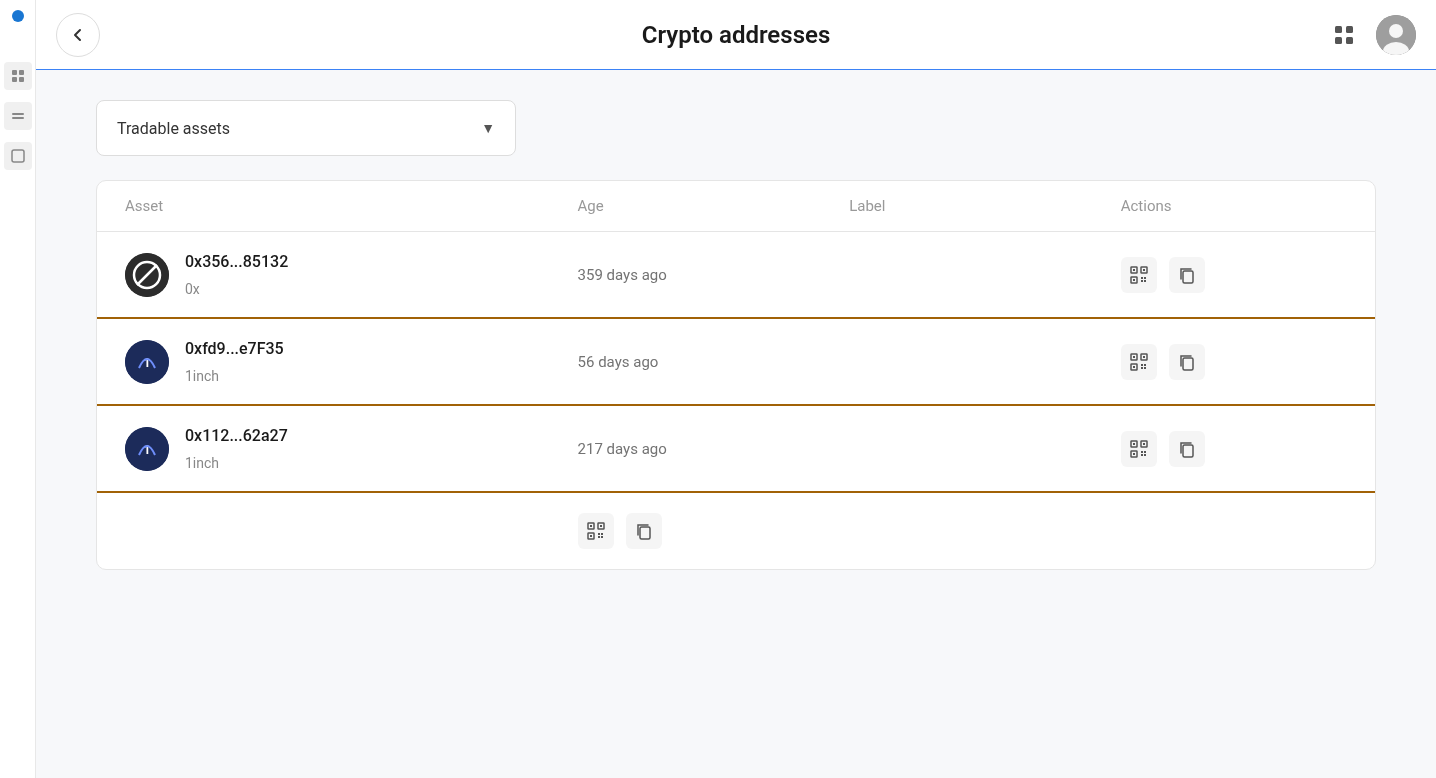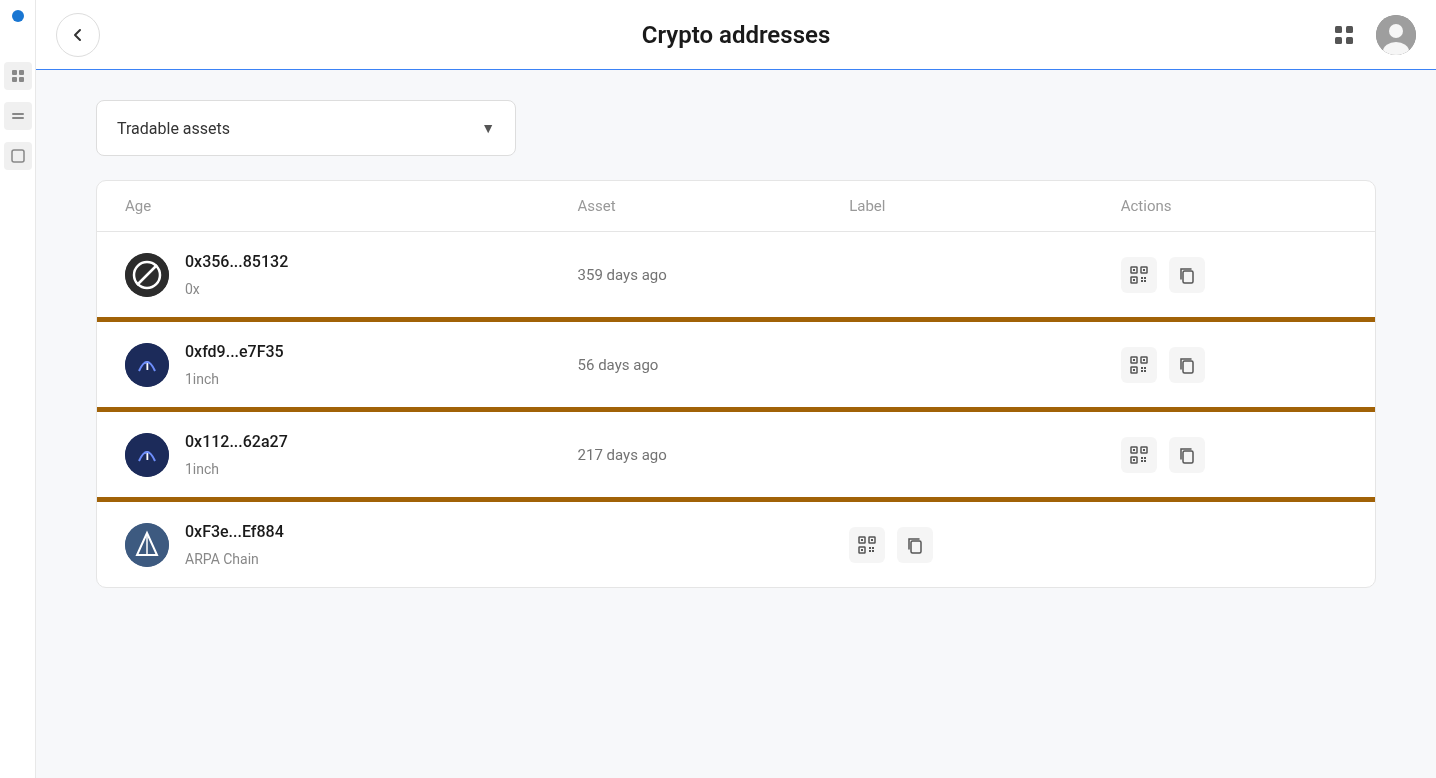--- a/index.html
+++ b/index.html
@@ -153,21 +153,21 @@
     }
     .table-header-cell {
       font-size: 15px;
       color: #999;
       font-weight: 400;
     }
     .table-row {
       display: grid;
       grid-template-columns: 2fr 1.2fr 1.2fr 1fr;
       padding: 20px 28px;
-      border-bottom: 5px solid #a16207;
+      border-bottom: 2px solid #a16207;
       align-items: center;
     }
     .table-row:last-child {
       border-bottom: none;
     }
     .asset-cell {
       display: flex;
       align-items: center;
       gap: 16px;
     }
@@ -296,22 +296,22 @@
   <div class="dropdown-wrapper">
     <div class="dropdown">
       <span>Tradable assets</span>
       <span class="dropdown-arrow">▼</span>
     </div>
   </div>
 
   <div class="table-container">
 
     <div class="table-header">
+      <div class="table-header-cell">Asset</div>
       <div class="table-header-cell">Age</div>
-      <div class="table-header-cell">Asset</div>
       <div class="table-header-cell">Label</div>
       <div class="table-header-cell">Actions</div>
     </div>
 
     <div class="table-row">
       <div class="asset-cell">
         <div class="asset-icon icon-blocked">
           <svg viewBox="0 0 44 44" fill="none" xmlns="http://www.w3.org/2000/svg">
             <circle cx="22" cy="22" r="22" fill="#2c2c2c"></circle>
             <circle cx="22" cy="22" r="13" stroke="#fff" stroke-width="2.5" fill="none"></circle>
@@ -423,33 +423,20 @@
         <button class="action-btn" title="Copy">
           <svg width="18" height="18" viewBox="0 0 18 18" fill="none">
             <rect x="5" y="5" width="10" height="12" rx="1.5" stroke="#555" stroke-width="1.5" fill="none"></rect>
             <path d="M3 13V3h10" stroke="#555" stroke-width="1.5" stroke-linecap="round" fill="none"></path>
           </svg>
         </button>
       </div>
     </div>
 
     <div class="table-row">
-      <div class="asset-cell">
-        <div class="asset-icon icon-arpa">
-          <svg viewBox="0 0 44 44" fill="none" xmlns="http://www.w3.org/2000/svg">
-            <circle cx="22" cy="22" r="22" fill="#3d5a80"></circle>
-            <polygon points="22,10 32,32 12,32" stroke="#fff" stroke-width="2" fill="none"></polygon>
-            <line x1="22" y1="10" x2="22" y2="32" stroke="#fff" stroke-width="1.5"></line>
-          </svg>
-        </div>
-        <div class="asset-info">
-          <span class="asset-address">0xF3e...Ef884</span>
-          <span class="asset-name">ARPA Chain</span>
-        </div>
-      </div>
       <div class="label-cell"></div>
       <div class="actions-cell">
         <button class="action-btn" title="QR Code">
           <svg width="18" height="18" viewBox="0 0 18 18" fill="none">
             <rect x="1" y="1" width="6" height="6" rx="0.5" stroke="#555" stroke-width="1.5" fill="none"></rect>
             <rect x="11" y="1" width="6" height="6" rx="0.5" stroke="#555" stroke-width="1.5" fill="none"></rect>
             <rect x="1" y="11" width="6" height="6" rx="0.5" stroke="#555" stroke-width="1.5" fill="none"></rect>
             <rect x="3" y="3" width="2" height="2" fill="#555"></rect>
             <rect x="13" y="3" width="2" height="2" fill="#555"></rect>
             <rect x="3" y="13" width="2" height="2" fill="#555"></rect>

